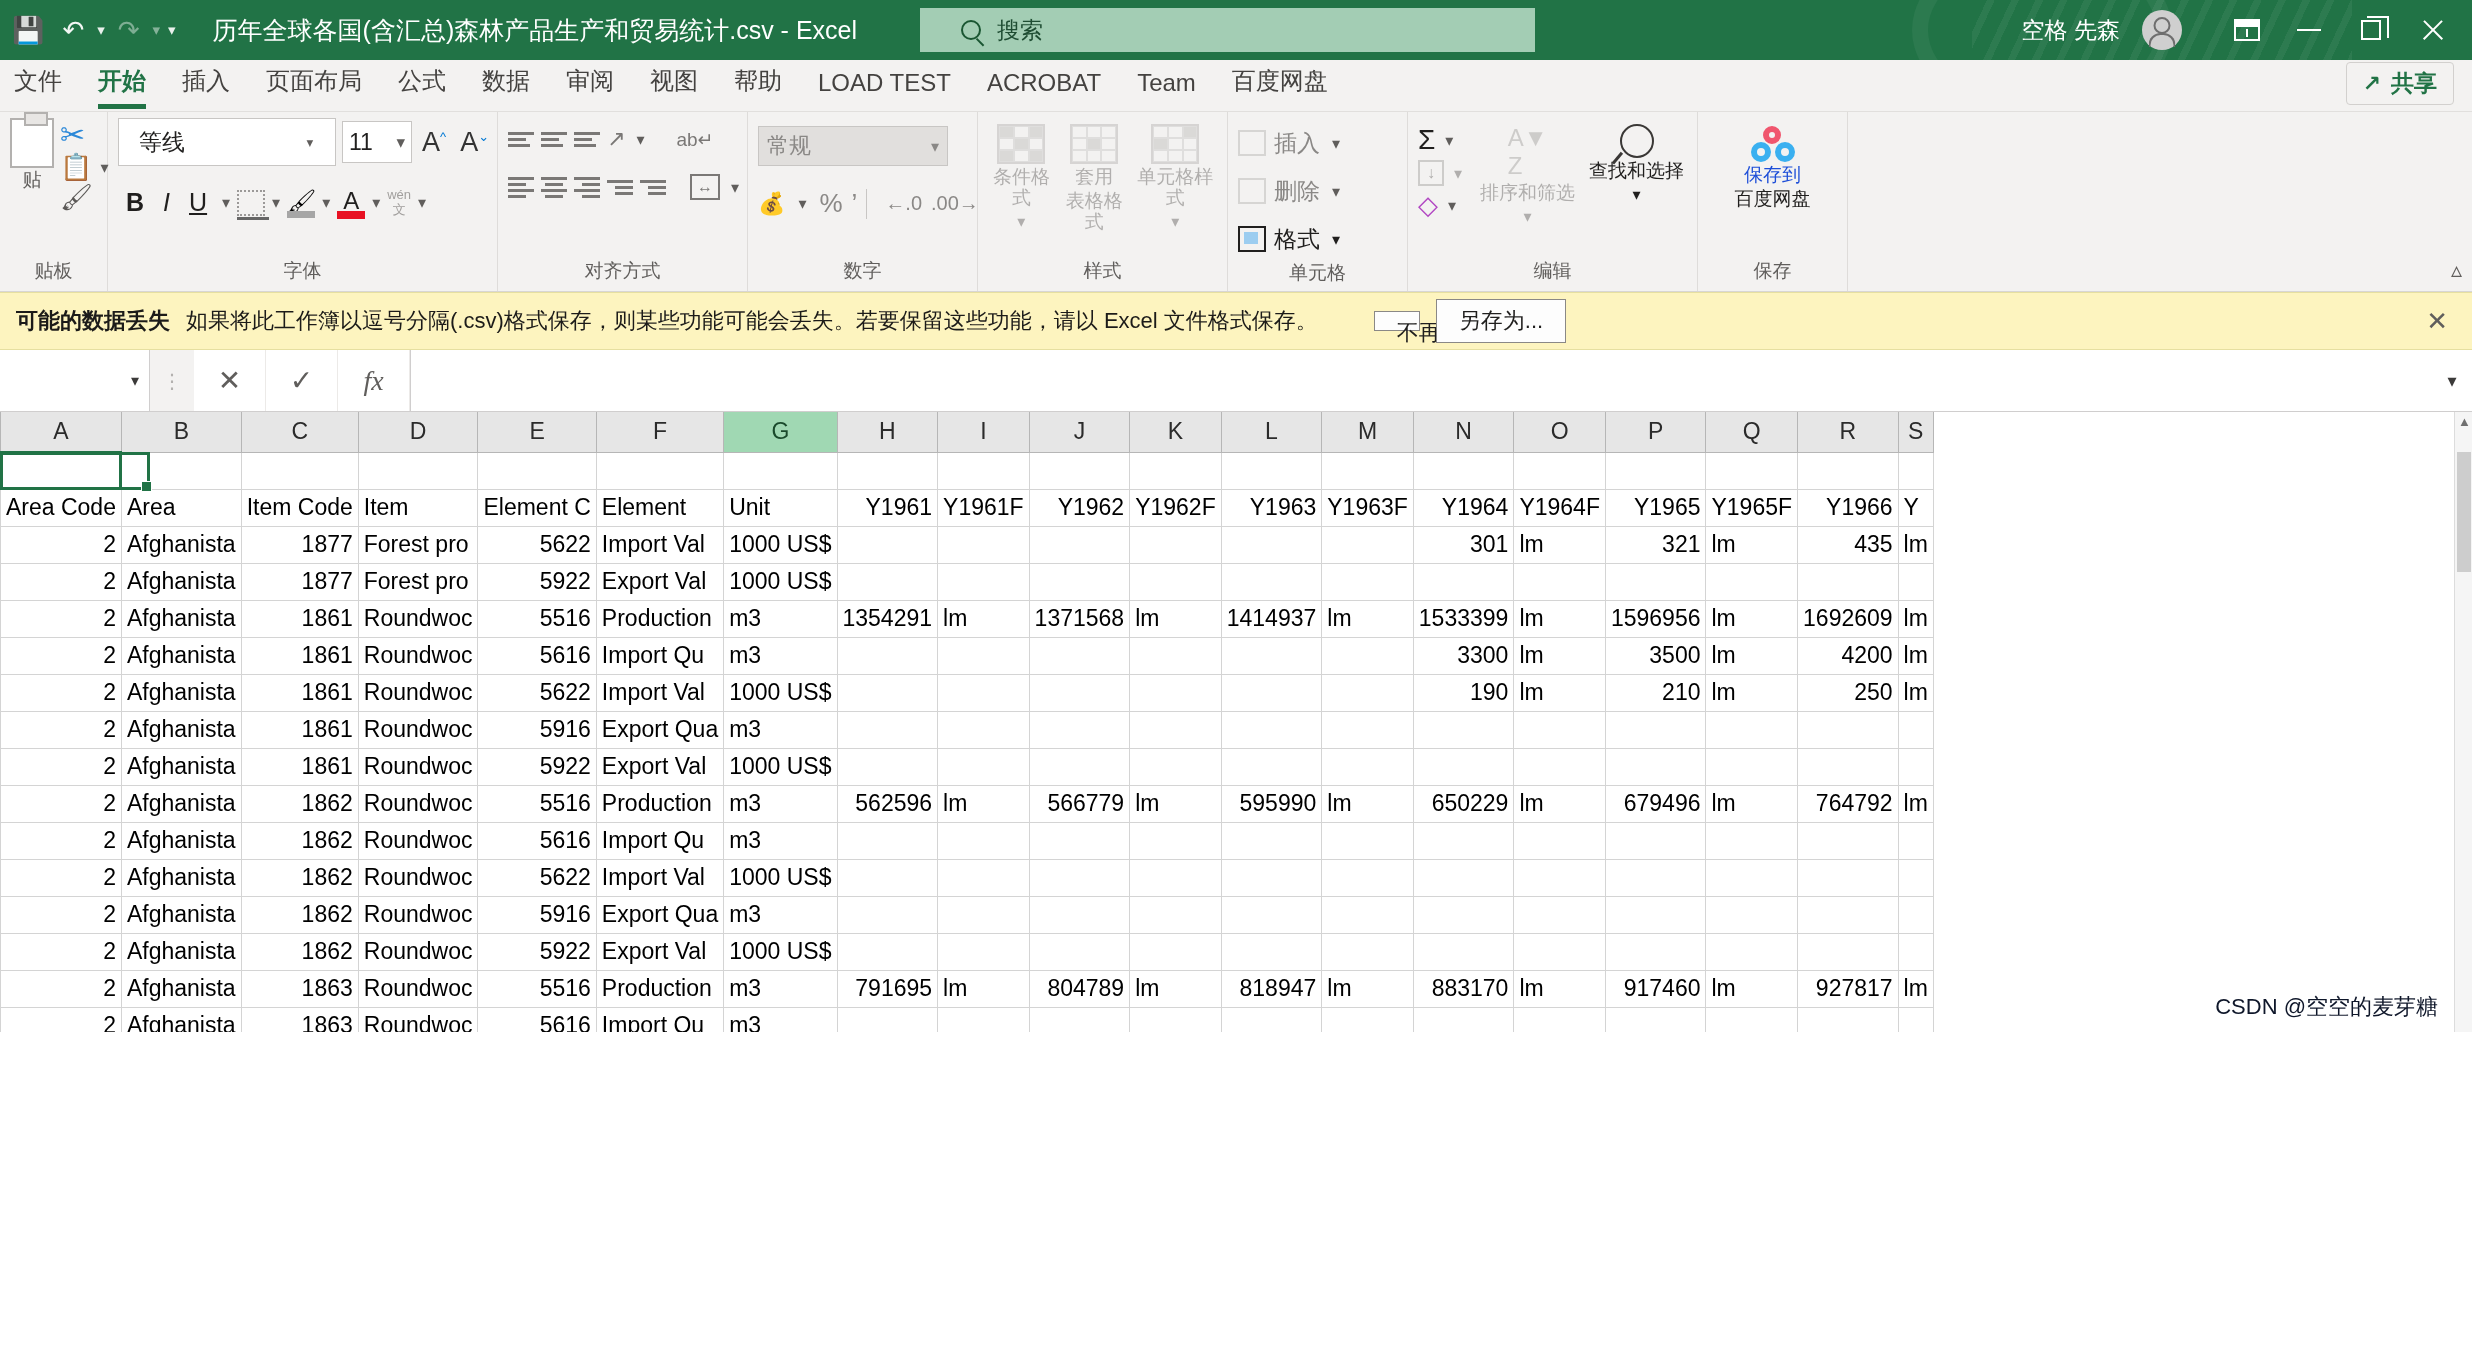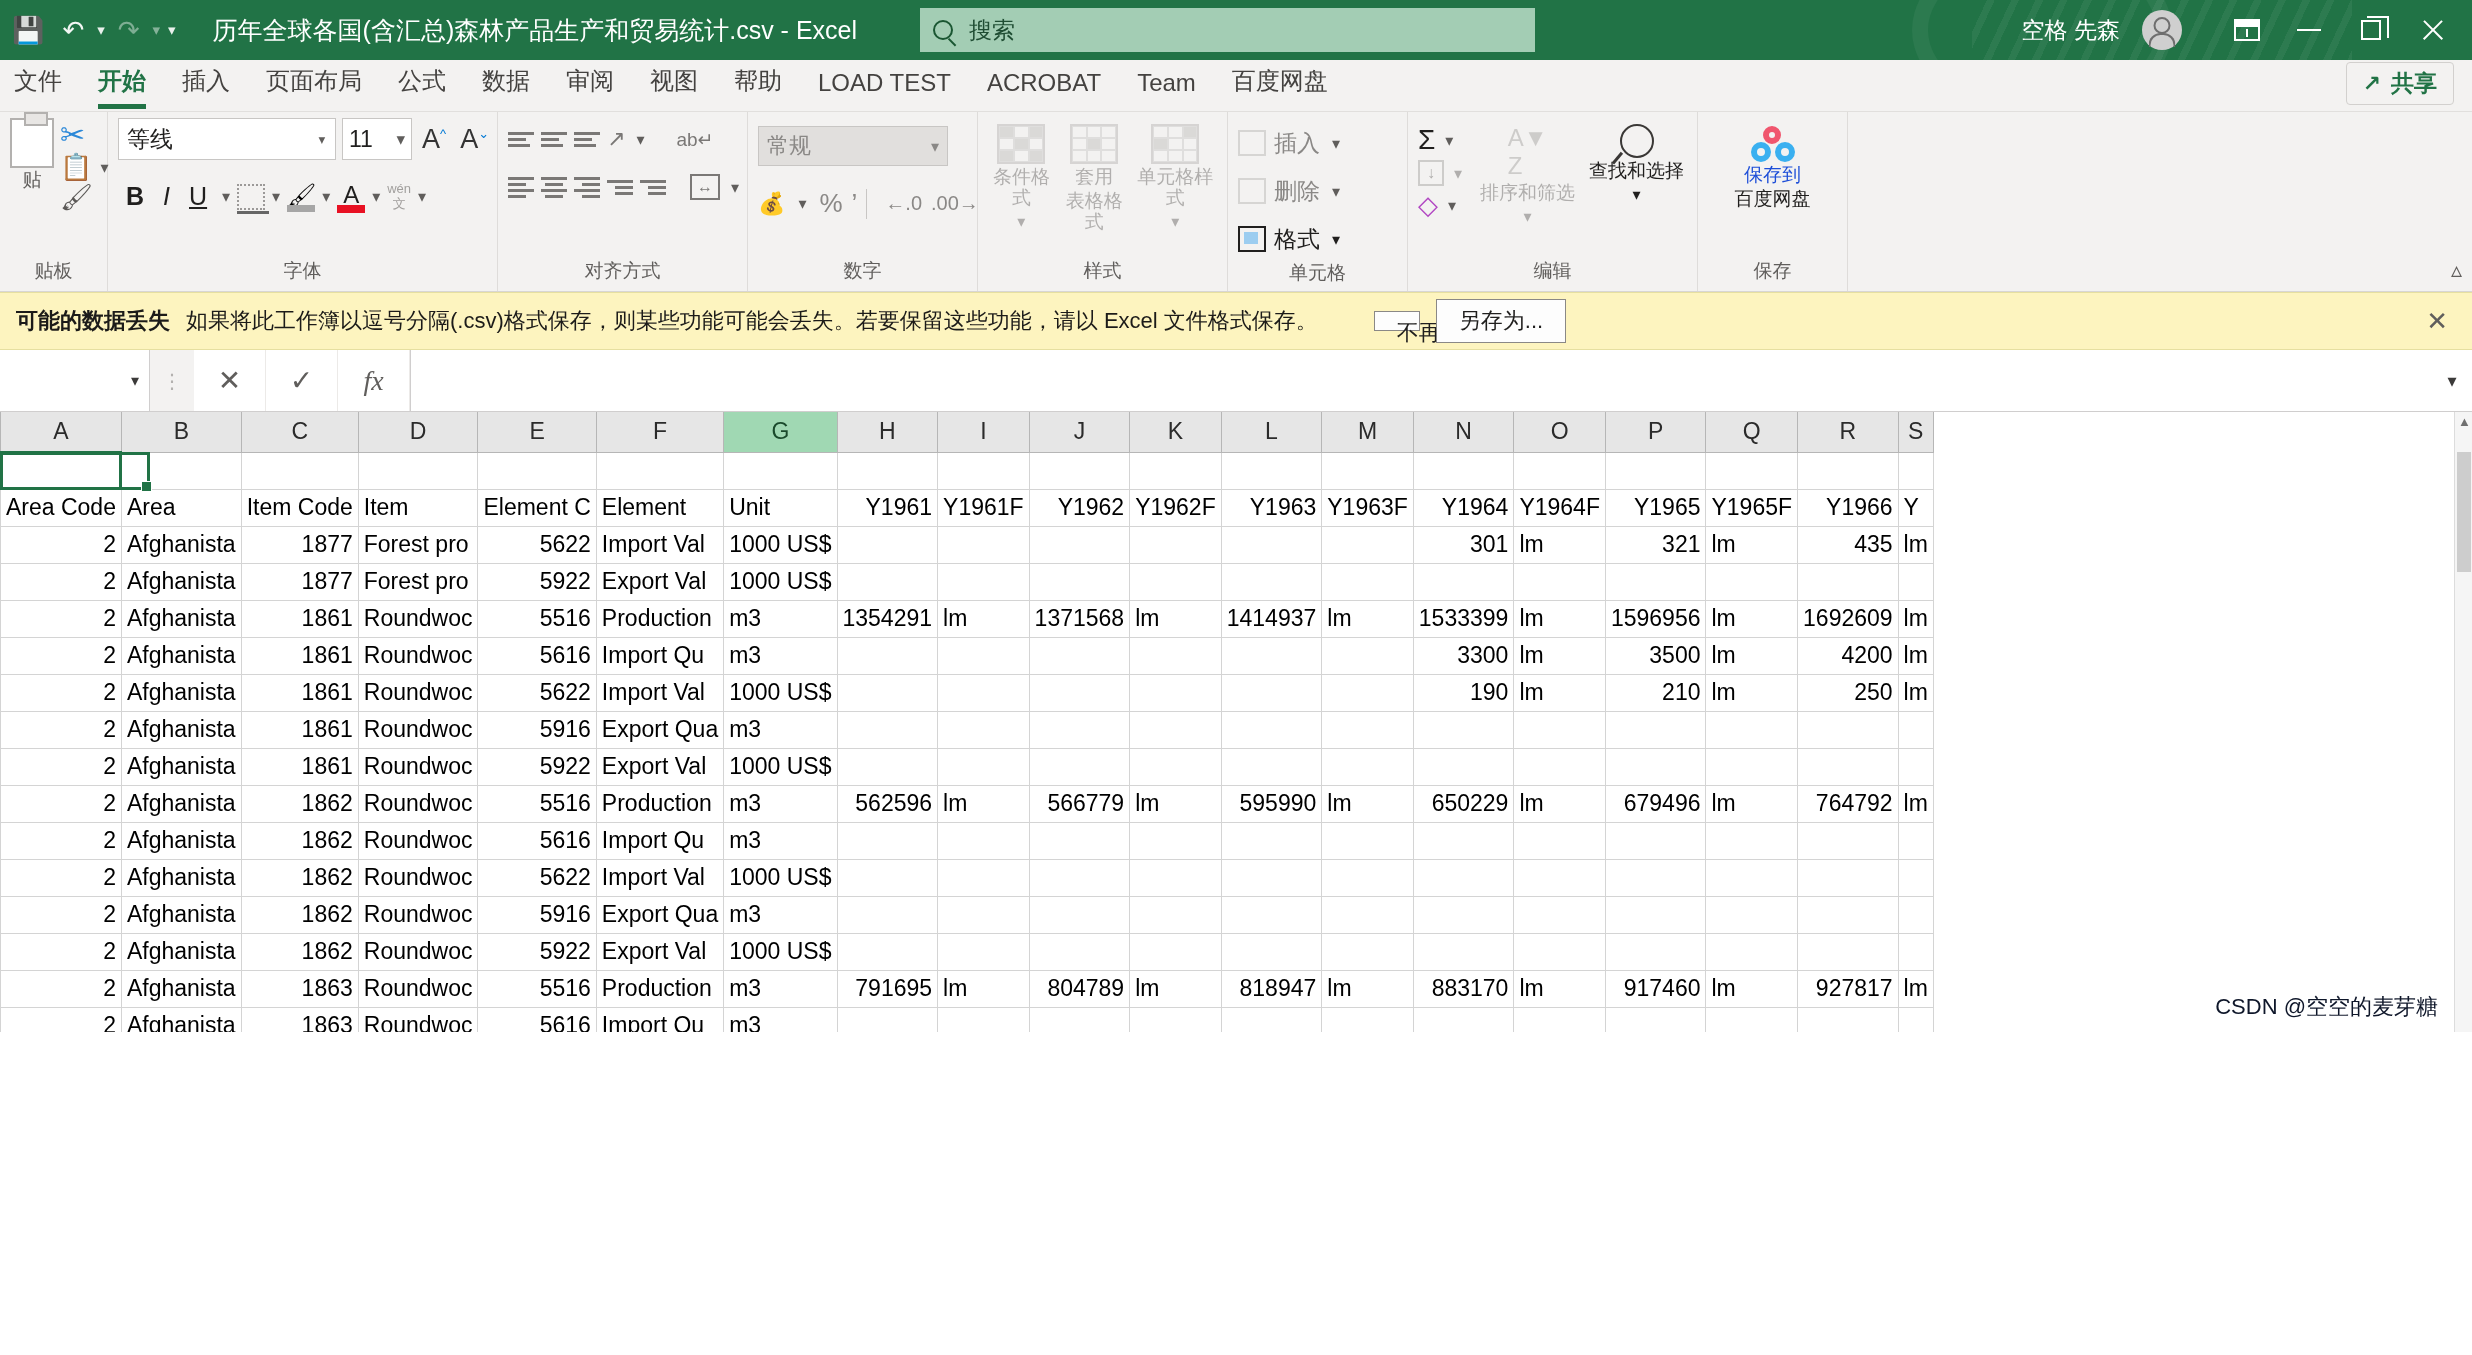--- a/index.html
+++ b/index.html
@@ -40,21 +40,21 @@
   .qat-caret.dim { opacity:.45; }
   .doc-title {
     color: #ffffff; font-size: 25px; margin-left: 34px;
     white-space: nowrap; z-index: 2;
   }
   .search-box {
     position: absolute; left: 920px; top: 8px;
     width: 615px; height: 44px;
     background: #a3cdb4;
     display: flex; align-items: center; gap: 16px;
-    padding-left: 13px;
+    padding-left: 41px;
     z-index: 2;
     text-align: right;
   }
   .search-box .mag {
     width: 20px; height: 20px; border: 2.4px solid #1a5632; border-radius: 50%;
     position: relative; flex: none;
   }
   .search-box .mag::after {
     content:""; position: absolute; width: 2.4px; height: 10px; background:#1a5632;
     transform: rotate(-45deg); right: -2px; bottom: -9px;
@@ -157,22 +157,22 @@
   .paste-big::before {
     content:""; position:absolute; left: 12px; top:-8px; width:20px; height:10px;
     border:2px solid #b3b1af; background:#e8e6e4;
   }
   .clip-right { display:flex; flex-direction:column; gap: 4px; padding-top: 2px;}
 
   
   .font-grp { width: 390px; }
   .font-row1 { display:flex; align-items:center; gap: 6px; }
   .font-name-box {
-    width: 218px; height: 42px; background:#fff; border:1px solid #c8c6c4;
-    display:flex; align-items:center; padding: 0 8px; font-size: 23px; color:#201f1e;font-family:Liberation Mono, monospace;
+    width: 218px; height: 48px; background:#fff; border:1px solid #c8c6c4;
+    display:flex; align-items:center; padding: 0 20px; font-size: 23px; color:#201f1e;font-family:Liberation Mono, monospace;
   }
   .font-name-box .cv { margin-left:auto; font-size:17px; color:#605e5c; }
   .font-size-box {
     width: 70px; height: 42px; background:#fff; border:1px solid #c8c6c4;
     display:flex; align-items:center; padding: 0 6px; font-size: 23px; color:#201f1e;
   }
   .font-size-box .cv { margin-left:auto; font-size:17px; color:#605e5c; }
   .aa-btn { font-size: 27px; color:#333; padding: 0 4px; position:relative; }
   .aa-btn sup { font-size: 13px; color:#0078d4; }
   .font-row2 { display:flex; align-items:center; gap: 3px; margin-top: 14px; }

